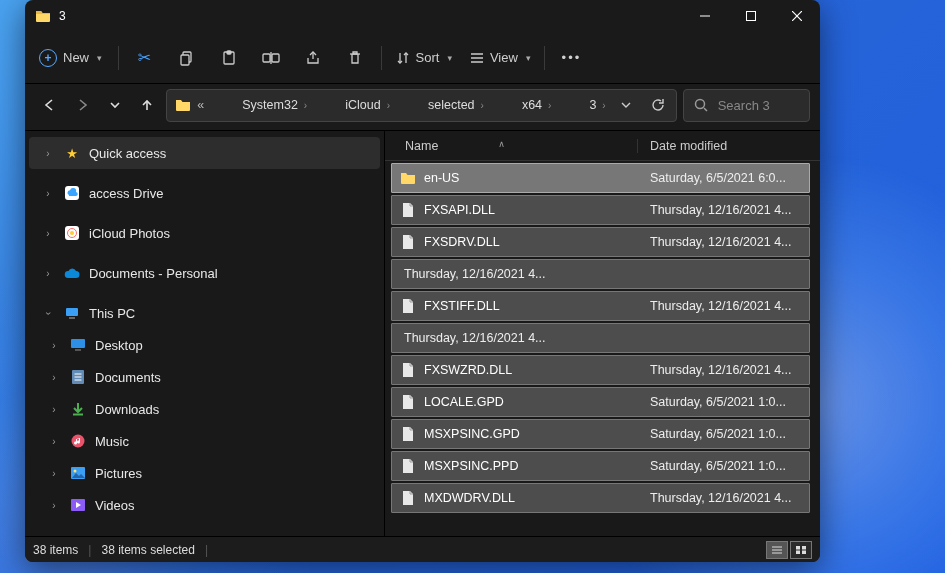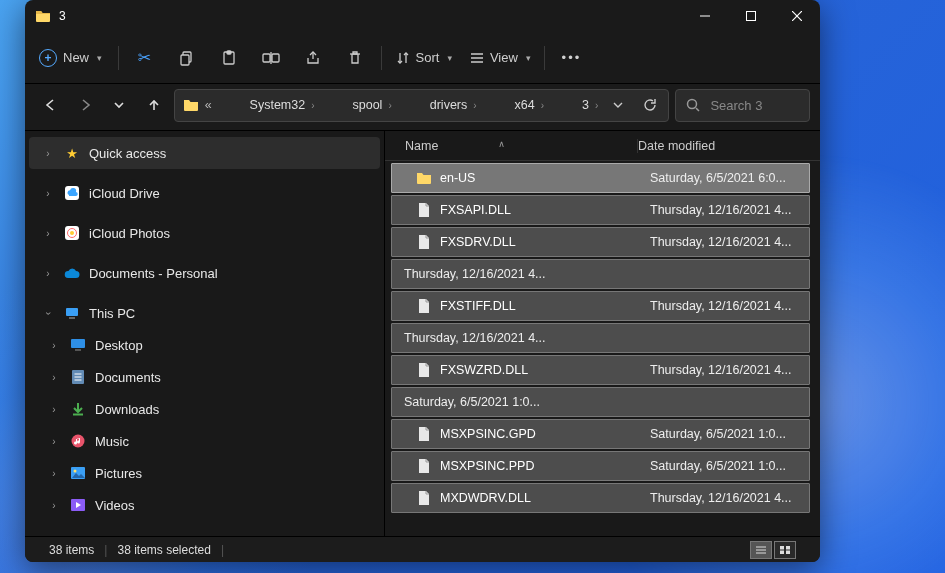--- a/index.html
+++ b/index.html
@@ -45,29 +45,29 @@
   .srow.selected{ background:#2d2d2d;}
   .srow .exp{ width:14px; color:#999; font-size:10px; text-align:center;}
   .srow .sicon{ width:18px; height:18px; display:flex;align-items:center;justify-content:center;}
   .sgap{ height:8px;}
   .sublevel{ padding-left:18px;}
   
   .content{ flex:1; display:flex; flex-direction:column; background:#191919; position:relative;}
   .colhead{ height:30px; display:flex; align-items:center; color:#ccc; font-size:12.5px; border-bottom:1px solid #333; padding-right:10px;}
   .colhead .c1{ width:252px; padding-left:20px; display:flex; gap:60px;}
   .colhead .sortarr{ font-size:9px;color:#999;}
-  .colhead .c2{ flex:1; border-left:1px solid #333;}
+  .colhead .c2{ flex:1; padding-left:12px; border-left:1px solid #333;}
   .rows{ flex:1; overflow-y:auto; padding:2px 10px 2px 6px;}
   .frow{ height:30px; display:flex; align-items:center; background:#4d4d4d; color:#fff; font-size:12.5px; margin-bottom:2px; border:1px solid #777; border-radius:1px;}
   .frow.hot{ background:#777; border-color:#aaa;}
-  .frow .fc1{ width:246px; display:flex; align-items:center; gap:8px; padding-left:24px;}
+  .frow .fc1{ width:246px; display:flex; align-items:center; gap:8px; padding-left:8px;}
   .frow .fc2{ flex:1; padding-left:12px; color:#eee; white-space:nowrap; overflow:hidden; text-overflow:ellipsis;}
   .ficon{ width:16px;height:16px;display:flex;align-items:center;justify-content:center;}
   
-  .status{ height:26px; background:#1c1c1c; border-top:1px solid #000; display:flex; align-items:center; padding:0 24px; color:#ddd; font-size:12px; gap:10px;}
+  .status{ height:26px; background:#1c1c1c; border-top:1px solid #000; display:flex; align-items:center; padding:0 8px; color:#ddd; font-size:12px; gap:10px;}
   .status .ssep{ color:#555;}
   .status .spacer{flex:1;}
   .viewbtns{ display:flex; gap:2px;}
   .vbtn{ width:22px;height:18px;border:1px solid #777;display:flex;align-items:center;justify-content:center;background:#2a2a2a;}
   .vbtn.active{ background:#555;}
   
   .rows::-webkit-scrollbar{width:12px;}
   .rows::-webkit-scrollbar-track{background:#191919;}
   .rows::-webkit-scrollbar-thumb{background:#5a5a5a;border-radius:6px;}
   .sidebar::-webkit-scrollbar{width:10px;}
@@ -219,25 +219,25 @@
           <svg width="16" height="16" viewBox="0 0 16 16">
             <path d="M1 3h5l1.5 2H15v8a1 1 0 0 1-1 1H2a1 1 0 0 1-1-1V3z" fill="#ffd868"></path>
           </svg>
         </span>
       <span style="color:#bbb;">«</span>
       <span class="crumb">
           <span>System32</span>
           <span class="csep">›</span>
         </span>
       <span class="crumb">
-          <span>spool</span>
+          <span>iCloud</span>
           <span class="csep">›</span>
         </span>
       <span class="crumb">
-          <span>drivers</span>
+          <span>selected</span>
           <span class="csep">›</span>
         </span>
       <span class="crumb">
           <span>x64</span>
           <span class="csep">›</span>
         </span>
       <span class="crumb">
           <span>3</span>
           <span class="csep">›</span>
         </span>
@@ -277,21 +277,21 @@
       </div>
       <div class="sgap"></div>
       <div class="srow">
         <span class="exp">›</span>
         <span class="sicon">
             <svg width="16" height="16">
               <rect x="1" y="1" width="14" height="14" rx="3" fill="#fff"></rect>
               <path d="M5 10a2.5 2.5 0 0 1 1-4.8A3 3 0 0 1 12 7a2 2 0 0 1-.5 4H5z" fill="#3aa5ff"></path>
             </svg>
           </span>
-        <span>iCloud Drive</span>
+        <span>access Drive</span>
       </div>
       <div class="sgap"></div>
       <div class="srow">
         <span class="exp">›</span>
         <span class="sicon">
             <svg width="16" height="16">
               <rect x="1" y="1" width="14" height="14" rx="3" fill="#fff"></rect>
               <circle cx="8" cy="8" r="4.5" fill="none" stroke="#ff6b6b" stroke-width="1"></circle>
               <circle cx="8" cy="8" r="2" fill="#ffcc33"></circle>
             </svg>
@@ -453,20 +453,29 @@
                 <svg width="14" height="16">
                   <path d="M2 1h7l3 3v11H2z" fill="#e8e8e8"></path>
                   <path d="M9 1v3h3" fill="none" stroke="#999" stroke-width="1"></path>
                 </svg>
               </span>
               <span>FXSWZRD.DLL</span>
             </div>
             <div class="fc2">Thursday, 12/16/2021 4...</div>
           </div>
           <div class="frow">
+            <div class="fc1">
+              <span class="ficon">
+                <svg width="14" height="16">
+                  <path d="M2 1h7l3 3v11H2z" fill="#e8e8e8"></path>
+                  <path d="M9 1v3h3" fill="none" stroke="#999" stroke-width="1"></path>
+                </svg>
+              </span>
+              <span>LOCALE.GPD</span>
+            </div>
             <div class="fc2">Saturday, 6/5/2021 1:0...</div>
           </div>
           <div class="frow">
             <div class="fc1">
               <span class="ficon">
                 <svg width="14" height="16">
                   <path d="M2 1h7l3 3v11H2z" fill="#e8e8e8"></path>
                   <path d="M9 1v3h3" fill="none" stroke="#999" stroke-width="1"></path>
                 </svg>
               </span>

